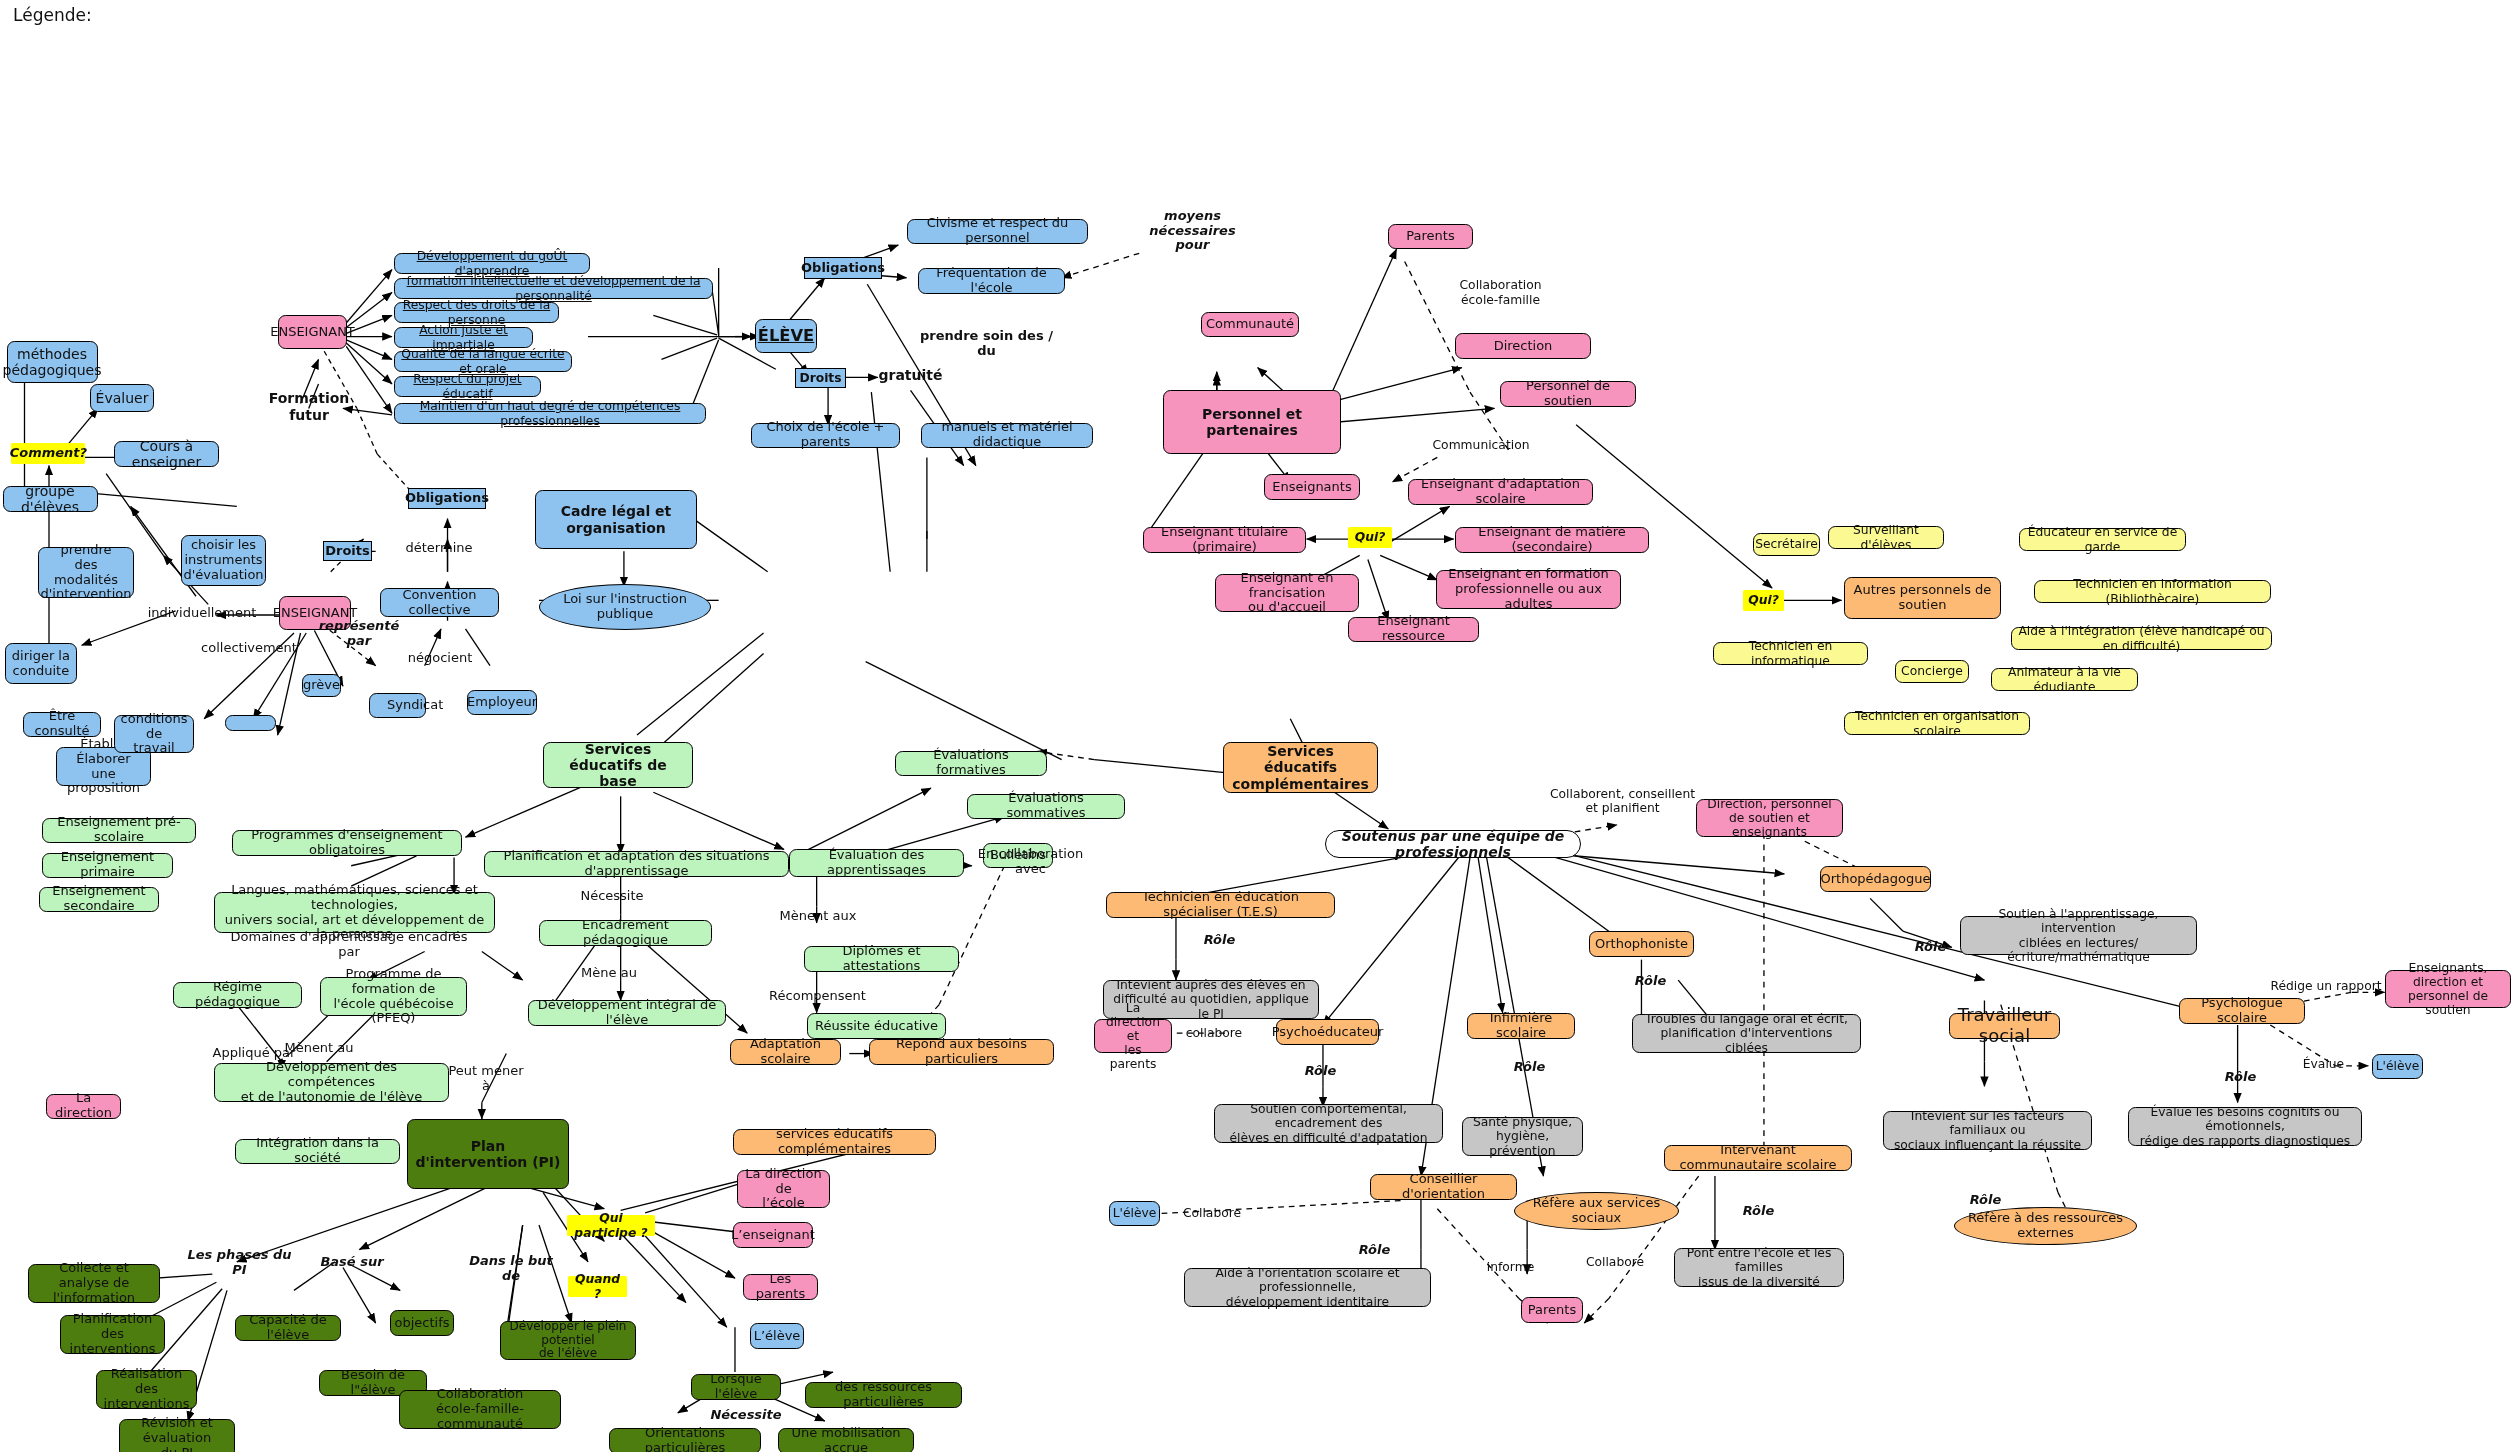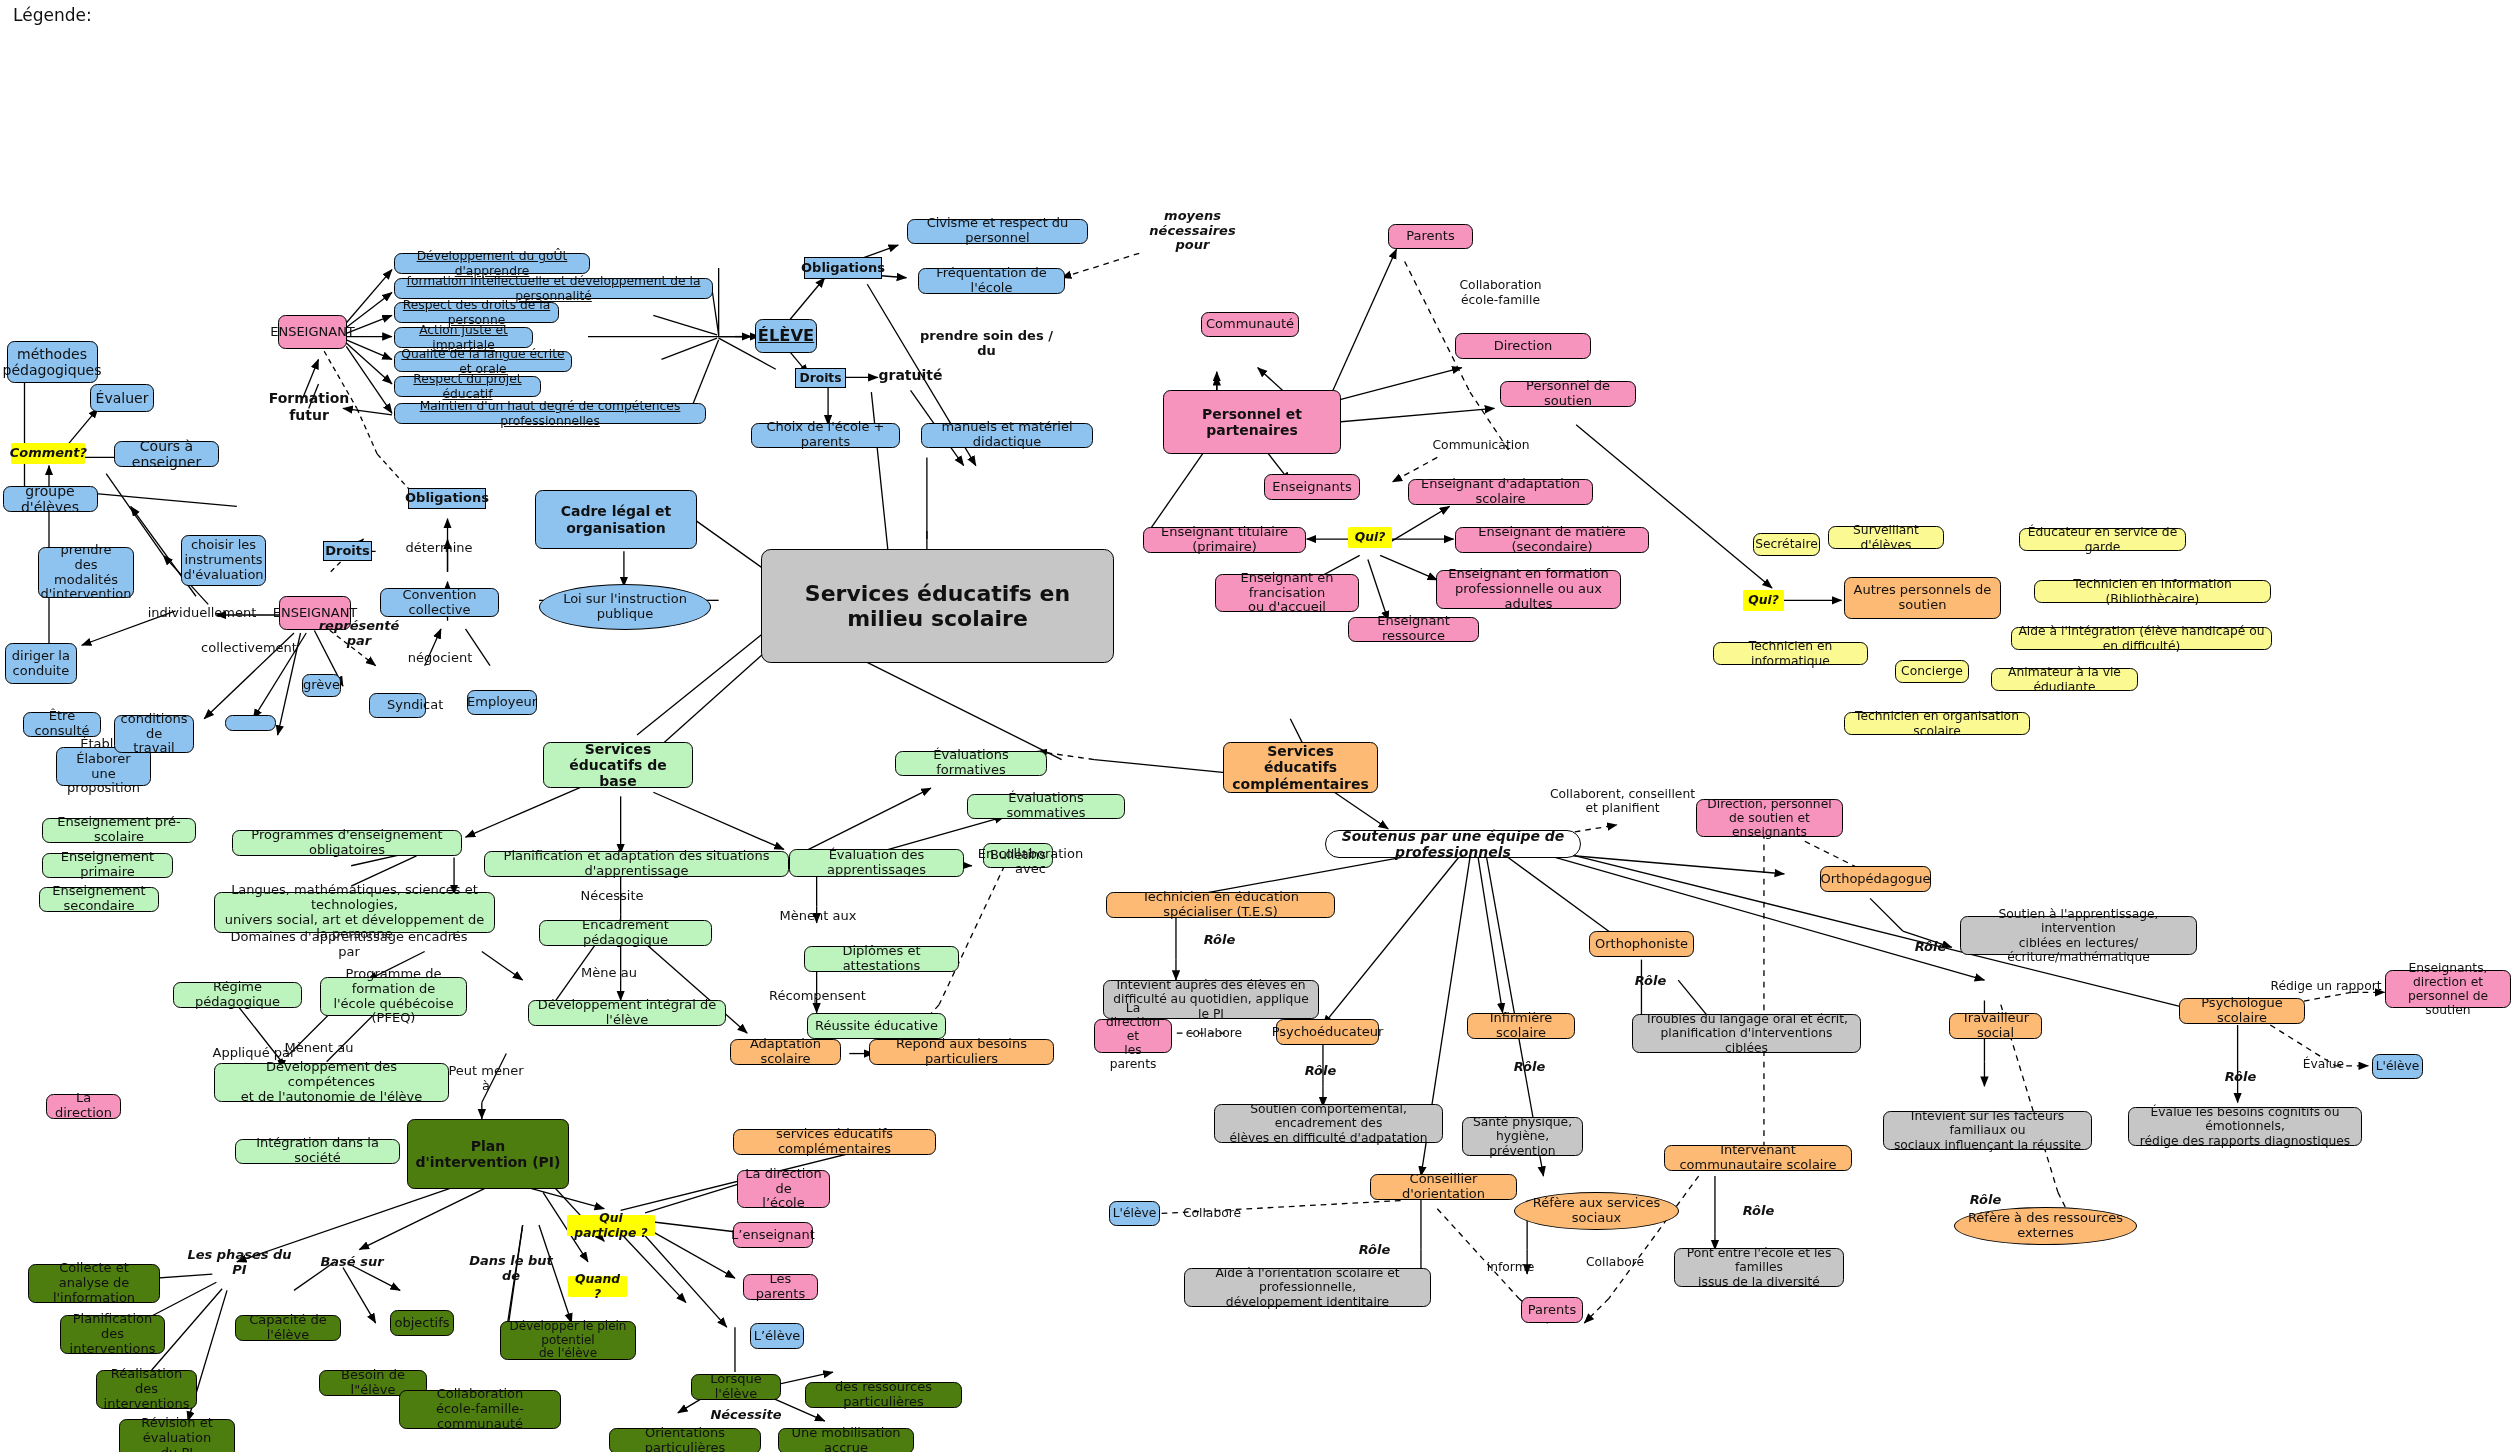--- a/index.html
+++ b/index.html
@@ -406,23 +406,20 @@
 pour</span>
     </div>
 
   <div class="node blue" style="left:535px;top:490px;width:162px;height:59px;font-size:14px;font-weight:bold;">
       <span>Cadre légal et organisation</span>
     </div>
   <div class="node blue ell" style="left:539px;top:584px;width:172px;height:46px;font-size:13px;">
       <span>Loi sur l'instruction publique</span>
     </div>
 
-  <div class="node grey" style="left:761px;top:549px;width:353px;height:114px;border-radius:9.8px;">
-      <span class="big">Services éducatifs en milieu scolaire</span>
-    </div>
 
   <div class="node pink" style="left:1163px;top:390px;width:178px;height:64px;font-size:14px;font-weight:bold;">
       <span>Personnel et partenaires</span>
     </div>
   <div class="node pink" style="left:1388px;top:224px;width:85px;height:24.5px;font-size:13px;">
       <span>Parents</span>
     </div>
   <div class="node pink" style="left:1201px;top:312px;width:98px;height:24.5px;font-size:13px;">
       <span>Communauté</span>
     </div>
@@ -783,21 +780,21 @@
       <span>Orthopédagogue</span>
     </div>
   <div class="node italicb" style="left:1905px;top:938px;width:51px;height:18px;font-size:13px;">
       <span>Rôle</span>
     </div>
   <div class="node grey" style="left:1960px;top:916px;width:237px;height:39px;font-size:12.3px;">
       <span style="white-space:pre-line">Soutien à l'apprentissage, intervention
 ciblées en lectures/écriture/mathématique</span>
     </div>
 
-  <div class="node orange" style="left:1949px;top:1013px;width:93px;height:26px;font-size:13px;">
+  <div class="node orange" style="left:1949px;top:1013px;width:111px;height:26px;font-size:18px;">
       <span>Travailleur social</span>
     </div>
   <div class="node italicb" style="left:1960px;top:1191px;width:51px;height:18px;font-size:13px;">
       <span>Rôle</span>
     </div>
   <div class="node grey" style="left:1883px;top:1111px;width:209px;height:39px;font-size:12.3px;">
       <span style="white-space:pre-line">Intevient sur les facteurs familiaux ou
 sociaux influençant la réussite</span>
     </div>
   <div class="node orange ell" style="left:1954px;top:1207px;width:183px;height:38px;font-size:13px;border-radius:50%;">

